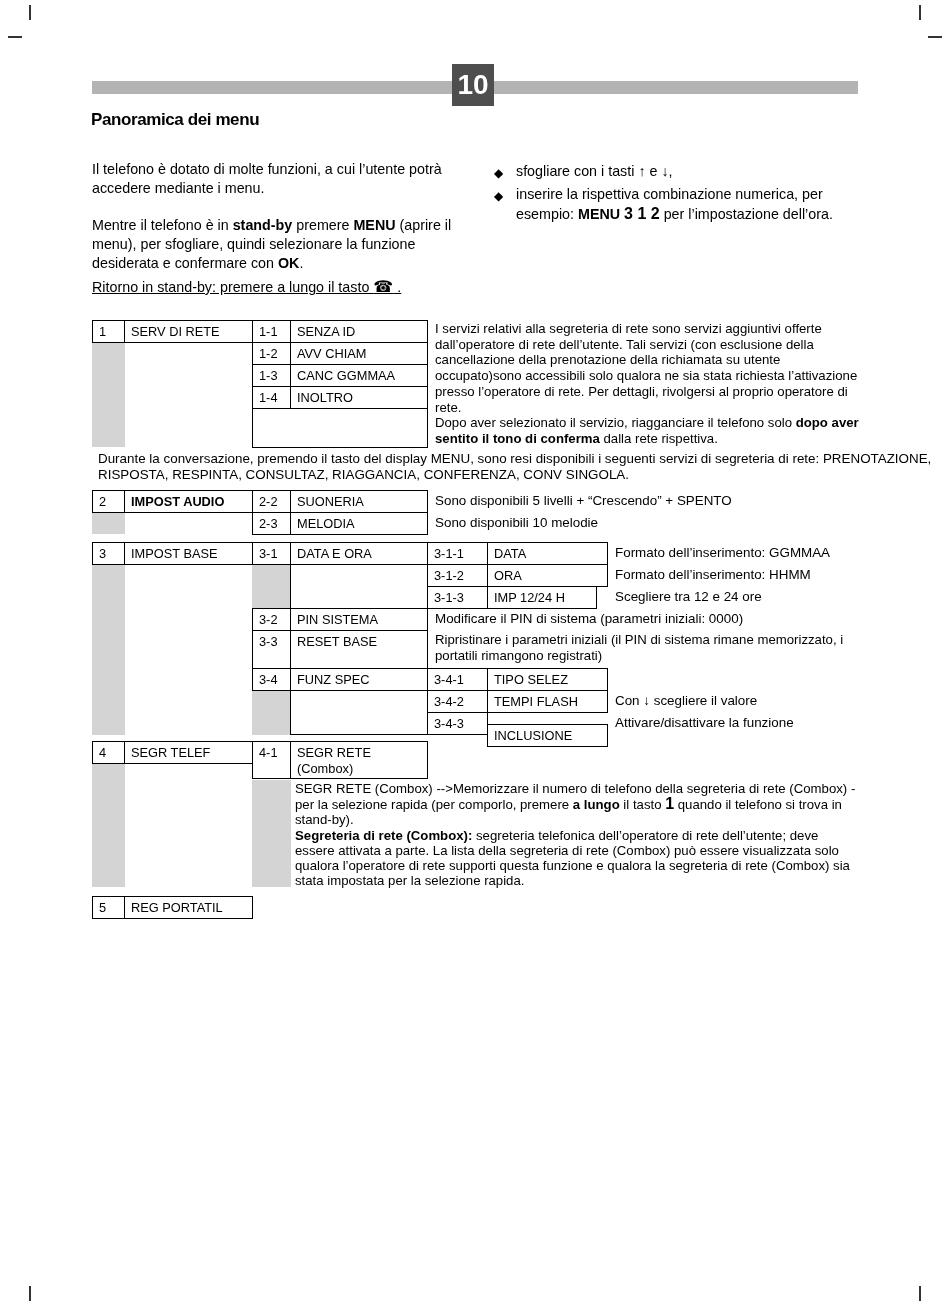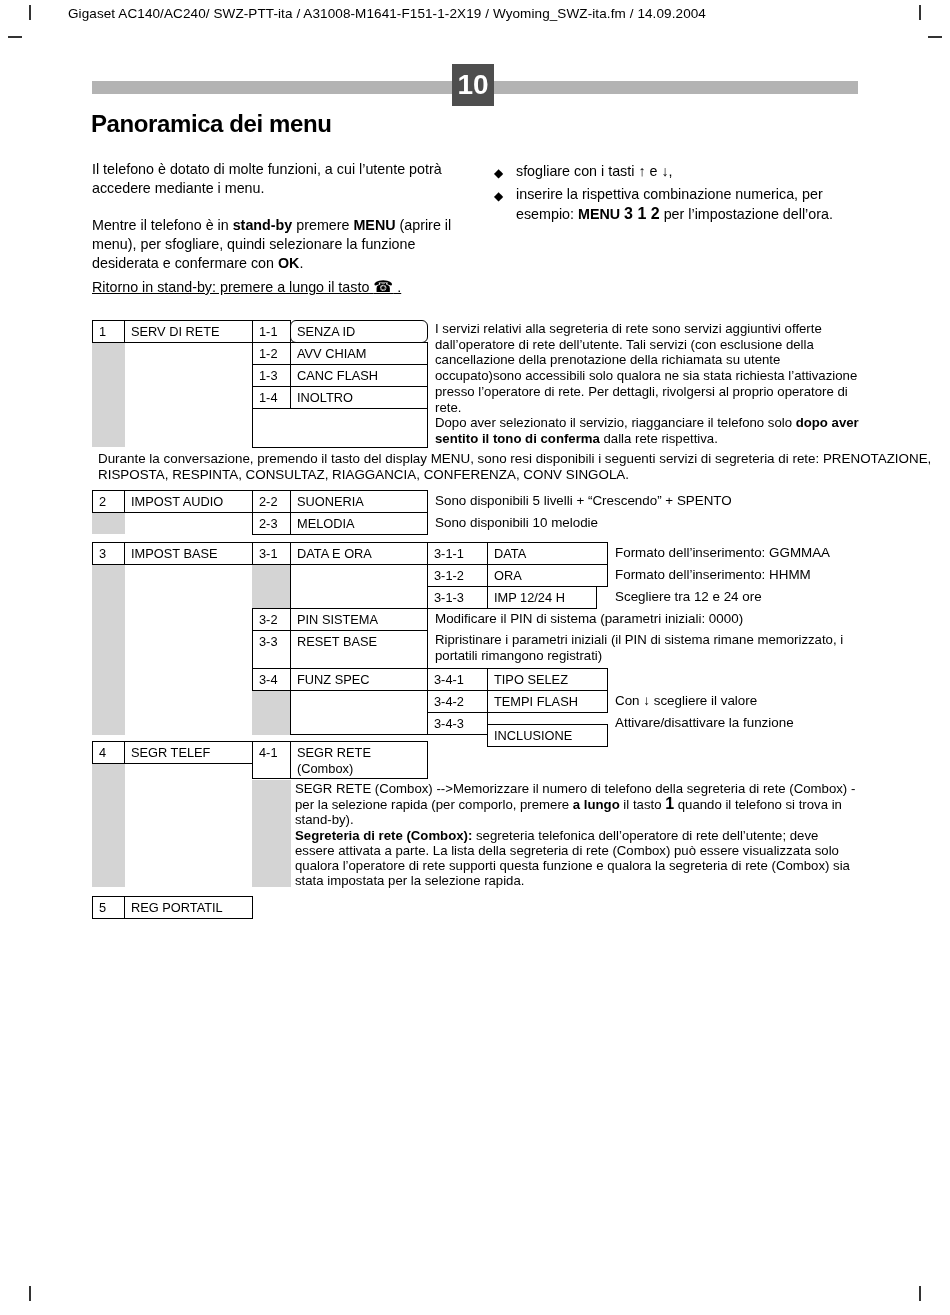--- a/index.html
+++ b/index.html
@@ -9,21 +9,21 @@
     font-family:"Liberation Sans", sans-serif; color:#000; overflow:hidden;
   }
   .crop-v { position:absolute; width:2px; height:15px; background:#333; }
   .crop-h { position:absolute; width:14px; height:2px; background:#333; }
   .header-line { position:absolute; left:68px; top:6px; font-size:13.5px; letter-spacing:0.1px; }
   .gray-bar { position:absolute; left:92px; top:81px; width:766px; height:13px; }
   .page-badge {
     position:absolute; left:452px; top:64px; width:42px; height:42px;
     color:#fff; font-size:28px; font-weight:bold; text-align:center; line-height:42px;
   }
-  .doc-title { position:absolute; left:91px; top:110px; font-size:24px; font-weight:bold; letter-spacing:-0.4px; }
+  .doc-title { position:absolute; left:91px; top:110px; font-size:17px; font-weight:bold; letter-spacing:-0.4px; }
   .intro-col { position:absolute; top:160px; font-size:14.3px; line-height:19px; }
   .intro-col p { margin-bottom:18px; }
   .bullet-row { display:flex; margin-top:2px; }
   .bullet-glyph { width:22px; flex:0 0 22px; font-size:12px; padding-top:2px; }
   .cell {
     position:absolute; border:1px solid #000; background:#fff;
     font-size:12.8px; line-height:15px; padding:3px 3px 0 6px;
     white-space:nowrap; overflow:hidden;
   }
   .cell.wrap { white-space:normal; line-height:15.5px; }
@@ -41,21 +41,20 @@
 
 <div class="page">
 
   <div class="crop-v" style="left:29px;top:5px;"></div>
   <div class="crop-v" style="left:919px;top:5px;"></div>
   <div class="crop-h" style="left:8px;top:36px;"></div>
   <div class="crop-h" style="left:928px;top:36px;"></div>
   <div class="crop-v" style="left:29px;top:1286px;"></div>
   <div class="crop-v" style="left:919px;top:1286px;"></div>
 
-  <div class="header-line">Gigaset AC140/AC240/ SWZ-PTT-ita / A31008-M1641-F151-1-2X19 / Wyoming_SWZ-ita.fm / 14.09.2004</div>
 
   <div class="gray-bar" style="background:#b3b3b3;"></div>
   <div class="page-badge" style="background:#4e4e4e;">10</div>
 
   <h1 class="doc-title">Panoramica dei menu</h1>
 
   <div class="intro-col" style="left:92px;width:370px;">
     <p>Il telefono è dotato di molte funzioni, a cui l’utente potrà accedere mediante i menu.</p>
     <p><span>Mentre il telefono è in </span><b>stand-by</b><span> premere </span><b>MENU</b><span> (aprire il menu), per sfogliare, quindi selezionare la funzione desiderata e confermare con </span><b>OK</b><span>.</span></p>
     <p style="margin-top:-14px;text-decoration:underline;"><span>Ritorno in stand-by: premere a lungo il tasto </span><span class="seg-phone">☎</span><span> .</span></p>
@@ -69,37 +68,37 @@
     <div class="bullet-row">
       <span class="bullet-glyph">◆</span>
       <span><span>inserire la rispettiva combinazione numerica, per esempio: </span><b>MENU</b><span> </span><span class="seg-key">3 1 2</span><span> per l’impostazione dell’ora.</span></span>
     </div>
   </div>
 
   <div class="shade" style="left:92px;top:343px;width:33px;height:104px;background:#d4d4d4;"></div>
   <div class="cell" style="left:92px;top:320px;width:33px;height:23px;">1</div>
   <div class="cell" style="left:124px;top:320px;width:129px;height:23px;">SERV DI RETE</div>
   <div class="cell" style="left:252px;top:320px;width:39px;height:23px;">1-1</div>
-  <div class="cell" style="left:290px;top:320px;width:138px;height:23px;border-radius:6px;">SENZA ID</div>
+  <div class="cell" style="left:290px;top:320px;width:138px;height:23px;">SENZA ID</div>
   <div class="cell" style="left:252px;top:342px;width:39px;height:23px;">1-2</div>
   <div class="cell" style="left:290px;top:342px;width:138px;height:23px;">AVV CHIAM</div>
   <div class="cell" style="left:252px;top:364px;width:39px;height:23px;">1-3</div>
-  <div class="cell" style="left:290px;top:364px;width:138px;height:23px;">CANC FLASH</div>
+  <div class="cell" style="left:290px;top:364px;width:138px;height:23px;">CANC GGMMAA</div>
   <div class="cell" style="left:252px;top:386px;width:39px;height:23px;">1-4</div>
   <div class="cell" style="left:290px;top:386px;width:138px;height:23px;">INOLTRO</div>
   <div class="cell" style="left:252px;top:408px;width:176px;height:40px;"></div>
   <div class="desc" style="left:435px;top:321px;width:424px;">
     <span>I servizi relativi alla segreteria di rete sono servizi aggiuntivi offerte dall’operatore di rete dell’utente. Tali servizi (con esclusione della cancellazione della prenotazione della richiamata su utente occupato)sono accessibili solo qualora ne sia stata richiesta l’attivazione presso l’operatore di rete. Per dettagli, rivolgersi al proprio operatore di rete.</span><br>
     <span>Dopo aver selezionato il servizio, riagganciare il telefono solo </span><b>dopo aver sentito il tono di conferma</b><span> dalla rete rispettiva.</span>
   </div>
   <div class="note" style="left:98px;top:451px;width:836px;">Durante la conversazione, premendo il tasto del display MENU, sono resi disponibili i seguenti servizi di segreteria di rete: PRENOTAZIONE, RISPOSTA, RESPINTA, CONSULTAZ, RIAGGANCIA, CONFERENZA, CONV SINGOLA.</div>
 
   <div class="shade" style="left:92px;top:513px;width:33px;height:21px;background:#d4d4d4;"></div>
   <div class="cell" style="left:92px;top:490px;width:33px;height:23px;">2</div>
-  <div class="cell" style="left:124px;top:490px;width:129px;height:23px;">IMPOST AUDIO</div>
+  <div class="cell" style="left:124px;top:490px;width:129px;height:23px;font-weight:bold;">IMPOST AUDIO</div>
   <div class="cell" style="left:252px;top:490px;width:39px;height:23px;">2-2</div>
   <div class="cell" style="left:290px;top:490px;width:138px;height:23px;">SUONERIA</div>
   <div class="desc-line" style="left:435px;top:493px;">Sono disponibili 5 livelli + “Crescendo” + SPENTO</div>
   <div class="cell" style="left:252px;top:512px;width:39px;height:23px;">2-3</div>
   <div class="cell" style="left:290px;top:512px;width:138px;height:23px;">MELODIA</div>
   <div class="desc-line" style="left:435px;top:515px;">Sono disponibili 10 melodie</div>
 
   <div class="shade" style="left:92px;top:565px;width:33px;height:170px;background:#d4d4d4;"></div>
   <div class="cell" style="left:92px;top:542px;width:33px;height:23px;">3</div>
   <div class="cell" style="left:124px;top:542px;width:129px;height:23px;">IMPOST BASE</div>

